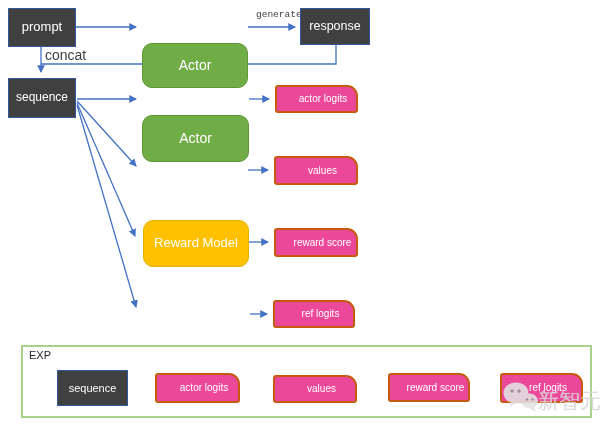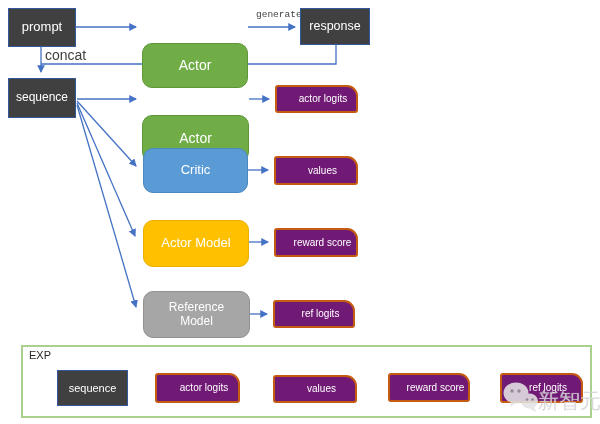--- a/index.html
+++ b/index.html
@@ -9,21 +9,21 @@
   }
   .node{
     position:absolute;display:flex;align-items:center;justify-content:center;
     color:#ffffff;text-align:center;line-height:1.15;box-sizing:border-box;
   }
   .blue{background:#404040;border:1px solid #34589E;}
   .green{background:#70AD47;border:1px solid #5F9636;border-radius:10px;margin-top:40px;}
   .lightblue{background:#5B9BD5;border:1px solid #4A88BE;border-radius:10px;}
   .yellow{background:#FFC000;border:1px solid #E8AE00;border-radius:10px;}
   .gray{background:#A6A6A6;border:1px solid #919191;border-radius:10px;}
-  .orange{background:#701a75;border:2px solid #C55A11;border-radius:3px 11px 3px 3px;font-size:10px;padding-left:13px;}
+  .orange{background:#ec4899;border:2px solid #C55A11;border-radius:3px 11px 3px 3px;font-size:10px;padding-left:13px;}
 
   
   .n-prompt{left:8px;top:8px;width:68px;height:39px;font-size:13px;}
   .n-actor1{left:142px;top:3px;width:106px;height:45px;font-size:14px;}
   .n-response{left:300px;top:8px;width:70px;height:37px;font-size:12.5px;}
   .n-sequence{left:8px;top:78px;width:68px;height:40px;font-size:12px;}
 
   
   .n-actor2{left:142px;top:75px;width:107px;height:47px;font-size:14px;}
   .n-actorlogits{left:275px;top:85px;width:83px;height:28px;}
@@ -97,27 +97,25 @@
   <div class="node blue n-prompt">prompt</div>
   <div class="node green n-actor1">Actor</div>
   <div class="flowlabel l-generate">generate</div>
   <div class="node blue n-response">response</div>
   <div class="flowlabel l-concat">concat</div>
   <div class="node blue n-sequence">sequence</div>
 
   <div class="node green n-actor2">Actor</div>
   <div class="node orange n-actorlogits">actor logits</div>
 
-  <div class="node lightblue n-critic">Critic</div>
   <div class="node orange n-values">values</div>
 
-  <div class="node yellow n-reward">Actor Model</div>
+  <div class="node yellow n-reward">Reward Model</div>
   <div class="node orange n-rewardscore">reward score</div>
 
-  <div class="node gray n-reference">Reference Model</div>
   <div class="node orange n-reflogits">ref logits</div>
 
   <div class="exp-box"></div>
   <div class="exp-title">EXP</div>
   <div class="node blue n-seq2">sequence</div>
   <div class="node orange n-alog2">actor logits</div>
   <div class="node orange n-val2">values</div>
   <div class="node orange n-rs2">reward score</div>
   <div class="node orange n-ref2">ref logits</div>
 

